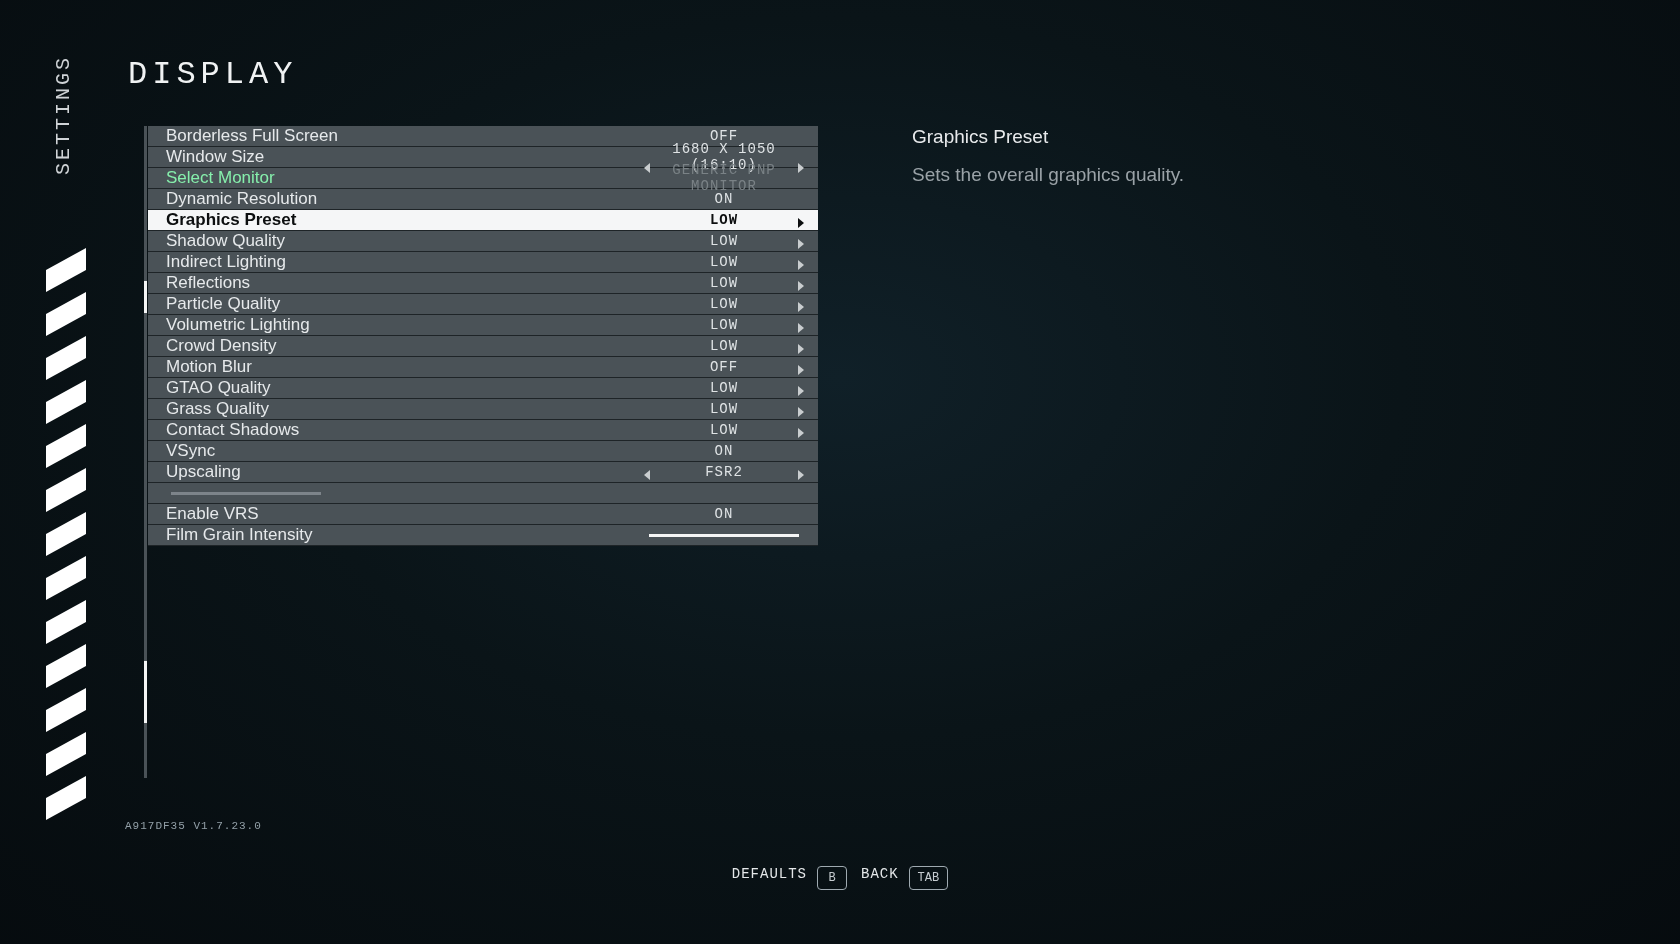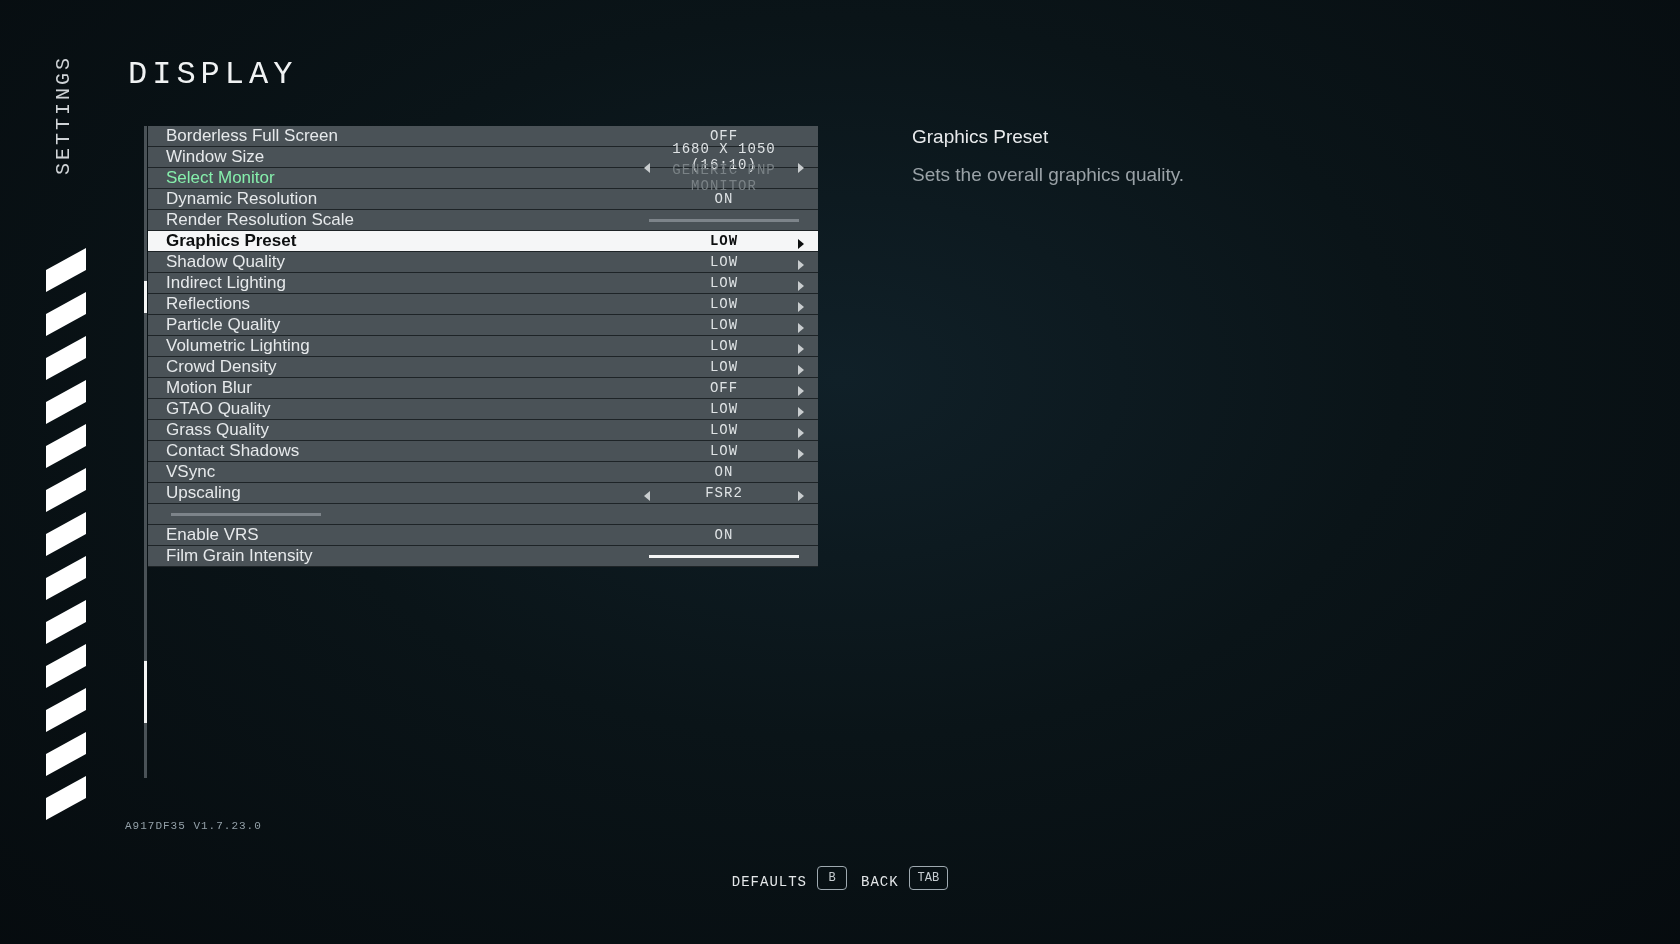--- a/index.html
+++ b/index.html
@@ -175,21 +175,21 @@
     left: 0;
     right: 0;
     top: 866px;
     display: flex;
     justify-content: center;
     align-items: center;
     gap: 14px;
   }
   .prompt {
     display: flex;
-    align-items: flex-end;
+    align-items: flex-start;
     gap: 10px;
   }
   .prompt .lbl {
     font-family: "Courier New", monospace;
     font-size: 14px;
     letter-spacing: 1px;
     color: #e4e7e9;
   }
   .key {
     border: 1.5px solid #9faab1;
@@ -250,28 +250,20 @@
         <div class="value-area">
           <div class="value">GENERIC PNP MONITOR</div>
         </div>
       </div>
       <div class="row">
         <div class="label">Dynamic Resolution</div>
         <div class="value-area">
           <div class="value">ON</div>
         </div>
       </div>
-      <div class="row">
-        <div class="label">Render Resolution Scale</div>
-        <div class="value-area">
-          <div class="slider">
-            <div class="fill" style="width: 0%;"></div>
-          </div>
-        </div>
-      </div>
       <div class="row selected">
         <div class="label">Graphics Preset</div>
         <div class="value-area">
           <div class="value">LOW</div>
           <div class="arr right"></div>
         </div>
       </div>
       <div class="row">
         <div class="label">Shadow Quality</div>
         <div class="value-area">

